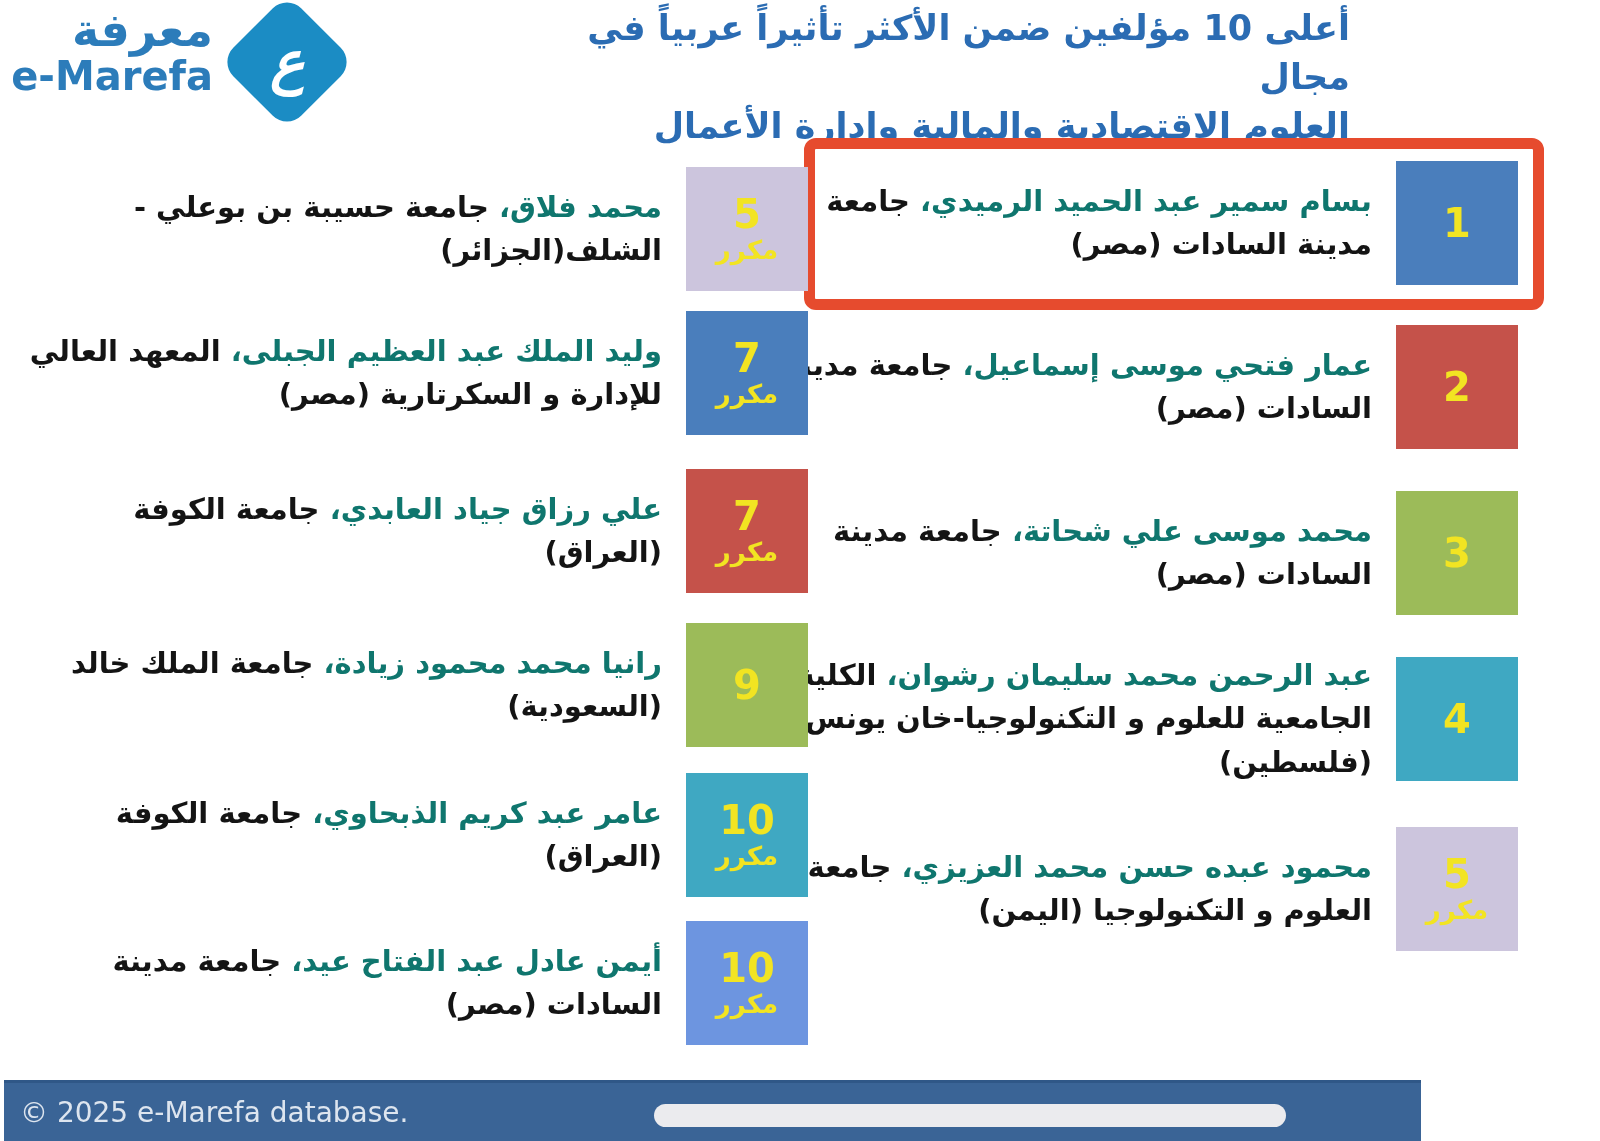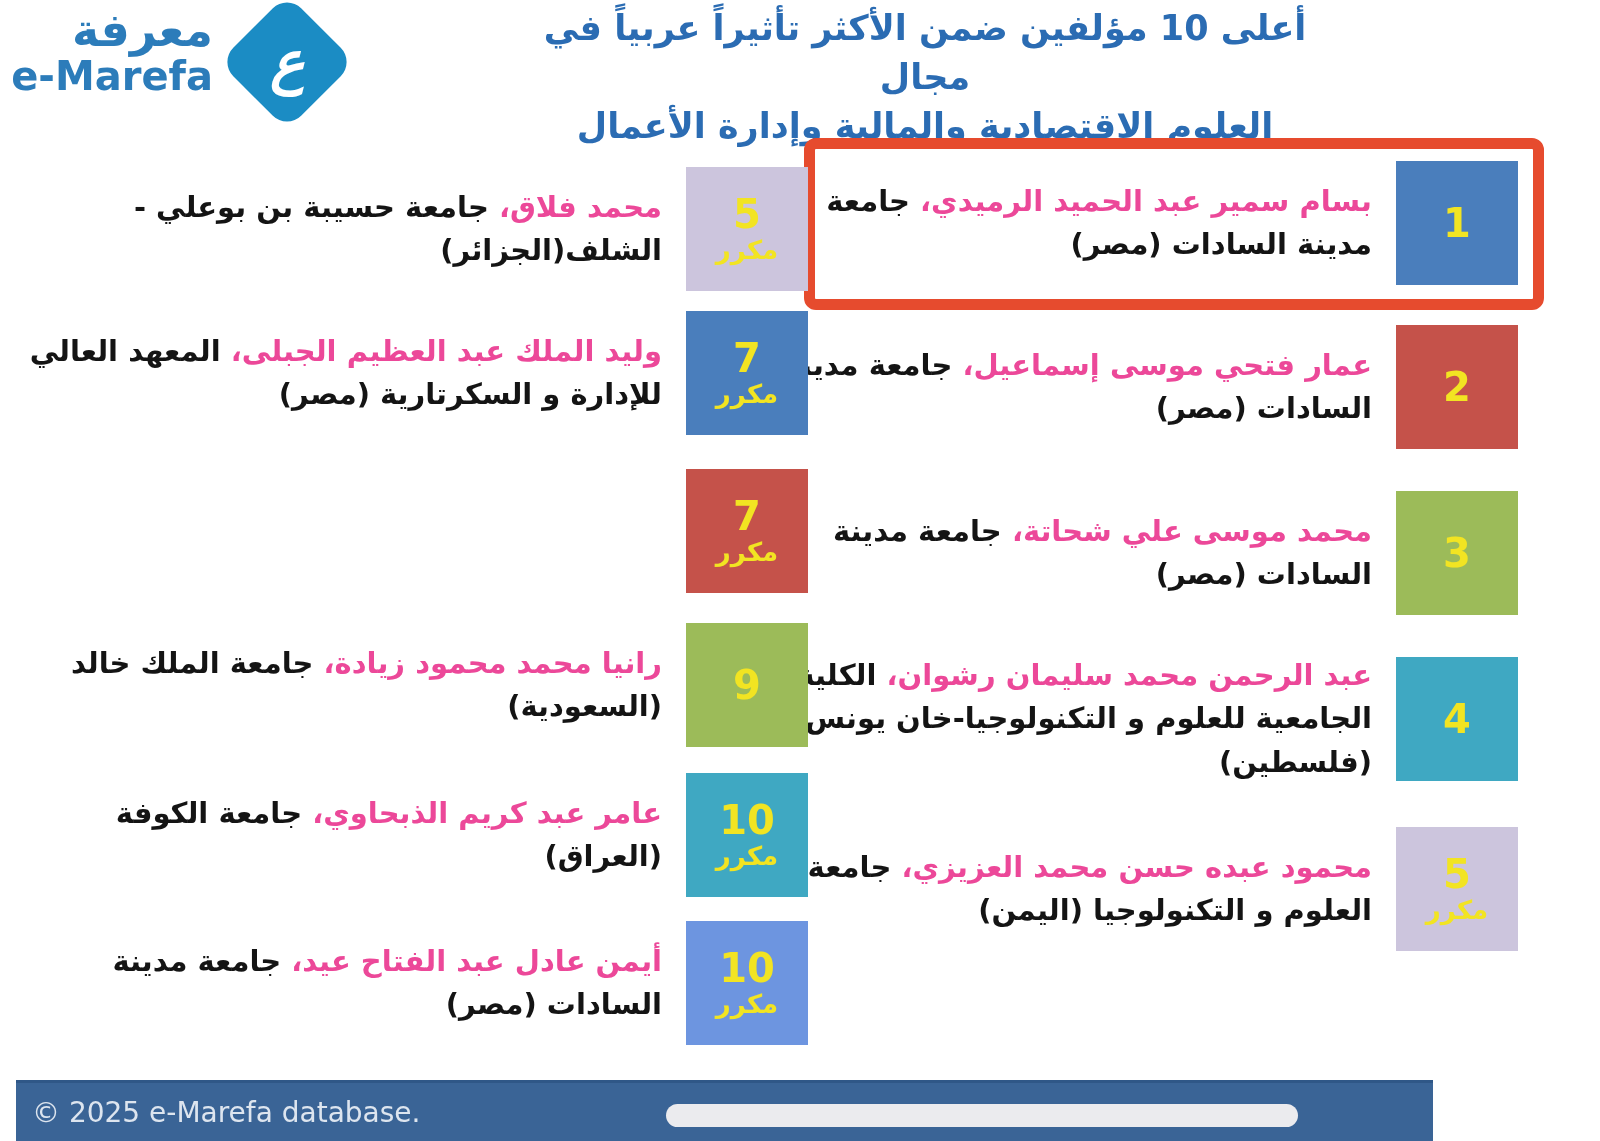--- a/index.html
+++ b/index.html
@@ -24,60 +24,60 @@
   }
   .diamond .ain {
     transform:rotate(-45deg);
     color:#ffffff; font-size:58px; font-weight:bold; font-style:italic;
     line-height:1;
   }
 
   
   .title {
     position:absolute; top:4px; left:500px; width:850px;
-    text-align:center; color:#2b6cb3; font-weight:bold;
+    color:#2b6cb3; font-weight:bold;
     font-size:35px; line-height:1.4;
   }
 
   
   .highlight-box {
     position:absolute; left:804px; top:138px; width:740px; height:172px;
     border:11px solid #e64b2e; border-radius:12px;
     background:transparent;
   }
 
   
   .entry {
     position:absolute;
     display:flex; flex-direction:row; align-items:center; justify-content:flex-end;
     gap:24px;
   }
   .entry-text {
     flex:1; direction:rtl; text-align:right;
     font-weight:bold; font-size:29px; line-height:1.5; color:#141414;
   }
-  .entry-text .author-name { color:#ec4899; }
+  .entry-text .author-name { color:#0f766e; }
   .entry-text .author-aff  { color:#141414; }
   .badge {
     width:122px; height:124px; flex:0 0 122px;
     display:flex; flex-direction:column; align-items:center; justify-content:center;
     color:#f2e422; font-weight:bold;
   }
   .badge .num { font-size:40px; line-height:1.1; }
   .badge .rep { font-size:26px; line-height:1.15; }
 
   
   .r-entry { right:82px; width:740px; height:130px; }
   .r-entry.wide { width:800px; }
   
   .l-entry { right:792px; width:790px; height:130px; }
 
   
   .footer {
-    position:absolute; left:16px; bottom:0; width:1417px; height:61px;
+    position:absolute; left:4px; bottom:0; width:1417px; height:61px;
     background:#3a6496; border-top:3px solid #2f5787;
     display:flex; align-items:center;
   }
   .footer .copyright {
     color:#dde5ef; font-size:28px; padding-left:16px; font-weight:normal;
   }
   .scroll-thumb {
     position:absolute; left:650px; top:21px; width:632px; height:23px;
     background:#ebebee; border-radius:12px;
   }
@@ -173,20 +173,24 @@
     <span class="author-name">وليد الملك عبد العظيم الجبلى،</span>
     <span class="author-aff">المعهد العالي للإدارة و السكرتارية (مصر)</span>
   </div>
   <div class="badge" style="background: rgb(74, 126, 188);">
     <div class="num">7</div>
     <div class="rep">مكرر</div>
   </div>
 </div>
 
 <div class="entry l-entry" style="top:466px;">
+  <div class="entry-text">
+    <span class="author-name">علي رزاق جياد العابدي،</span>
+    <span class="author-aff">جامعة الكوفة (العراق)</span>
+  </div>
   <div class="badge" style="background: rgb(197, 82, 74);">
     <div class="num">7</div>
     <div class="rep">مكرر</div>
   </div>
 </div>
 
 <div class="entry l-entry" style="top:620px;">
   <div class="entry-text">
     <span class="author-name">رانيا محمد محمود زيادة،</span>
     <span class="author-aff">جامعة الملك خالد (السعودية)</span>

